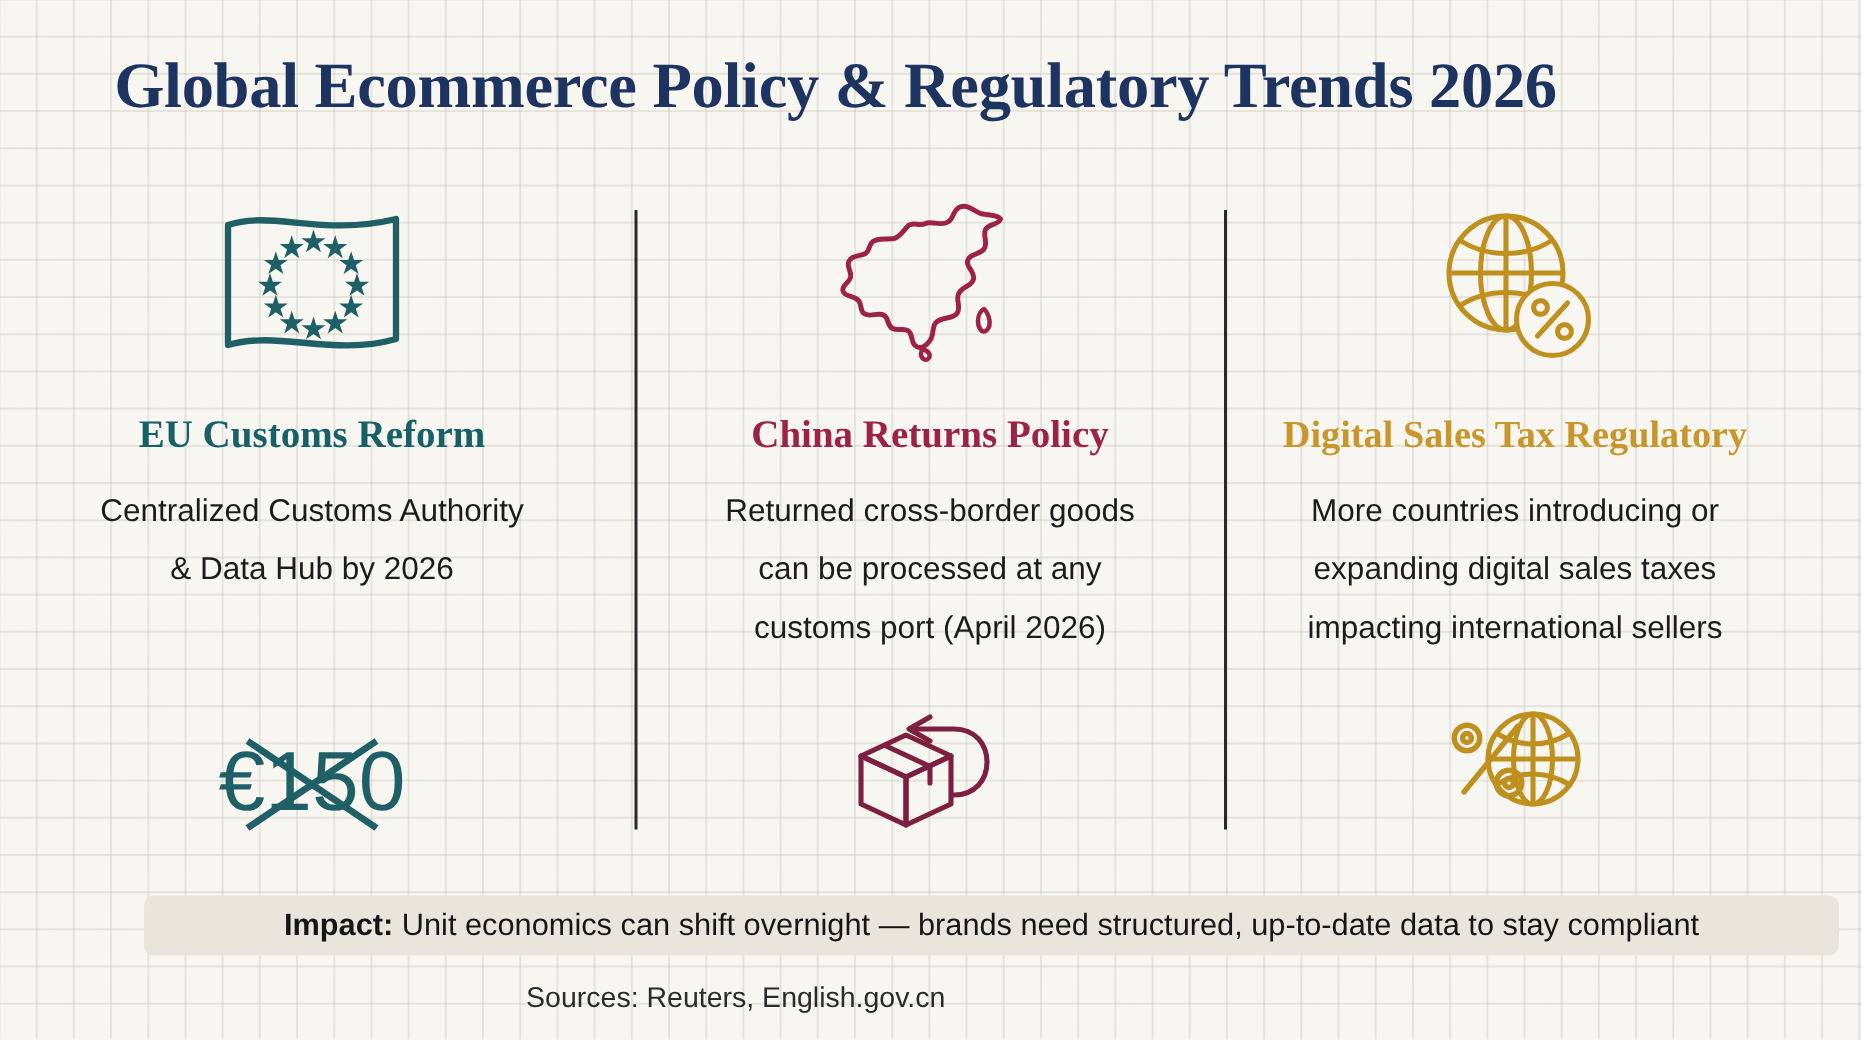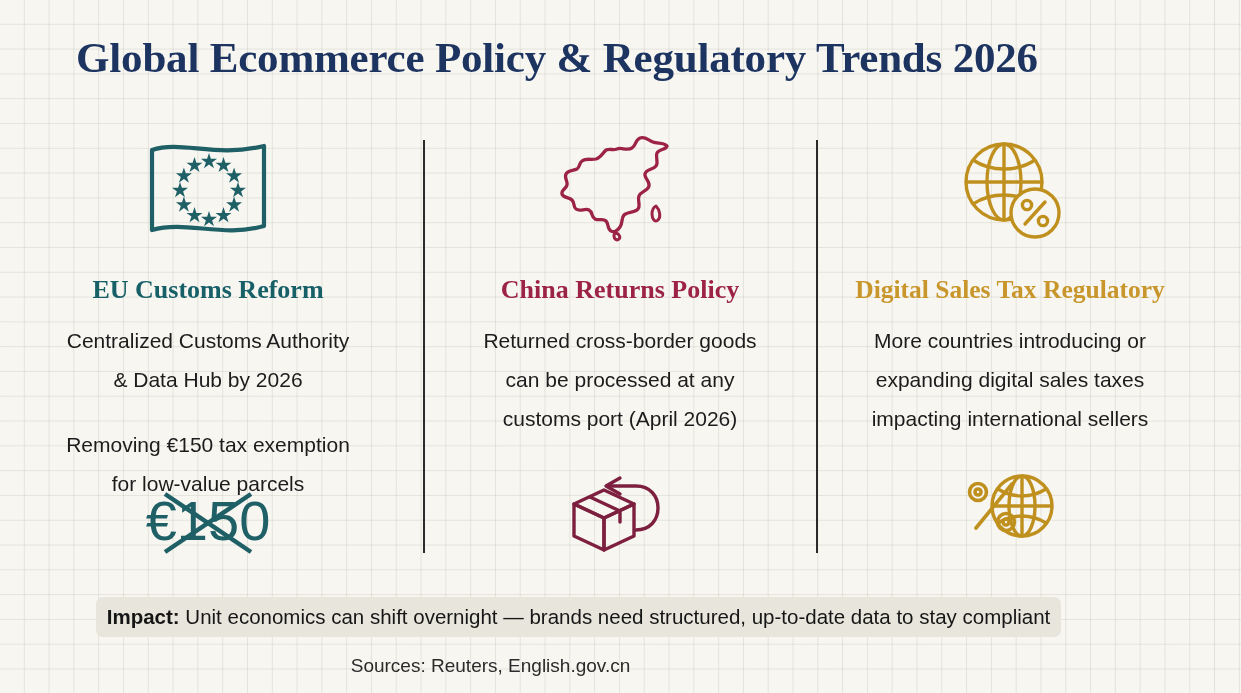--- a/index.html
+++ b/index.html
@@ -102,21 +102,21 @@
     background: #2a2a2a;
   }
   #divider-1 { left: 423px; }
   #divider-2 { left: 816px; }
 
   
   #impact-bar {
     position: absolute;
     left: 96px;
     top: 597px;
-    width: 965px;
+    width: 1130px;
     height: 40px;
     background: #e7e5dc;
     border-radius: 7px;
     display: flex;
     align-items: center;
     justify-content: center;
   }
   #impact-text {
     font-size: 20.5px;
     color: #161616;
@@ -165,23 +165,20 @@
           <polygon points="41.9,31.5 43.8,37.3 49.9,37.3 45,40.9 46.9,46.7 41.9,43.1 36.9,46.7 38.8,40.9 33.9,37.3 40,37.3"></polygon>
           <polygon points="52.5,20.9 54.4,26.7 60.5,26.7 55.6,30.3 57.5,36.1 52.5,32.5 47.5,36.1 49.4,30.3 44.5,26.7 50.6,26.7"></polygon>
         </g>
       </svg>
     </div>
 
     <div class="col-heading">EU Customs Reform</div>
 
     <div class="body-text">
       Centralized Customs Authority<br>&amp; Data Hub by 2026
-    </div>
-    <div class="body-text second">
-      Removing €150 tax exemption<br>for low-value parcels
     </div>
 
     <div class="icon-bottom">
       <svg width="130" height="86" viewBox="0 0 130 86" aria-hidden="true">
         <text x="65" y="62" text-anchor="middle" font-family="Liberation Sans, sans-serif" font-size="56" fill="#1f5f66">€150</text>
         <line x1="22" y1="16" x2="108" y2="74" stroke="#1f5f66" stroke-width="4.5"></line>
         <line x1="108" y1="16" x2="22" y2="74" stroke="#1f5f66" stroke-width="4.5"></line>
       </svg>
     </div>
   </div>

